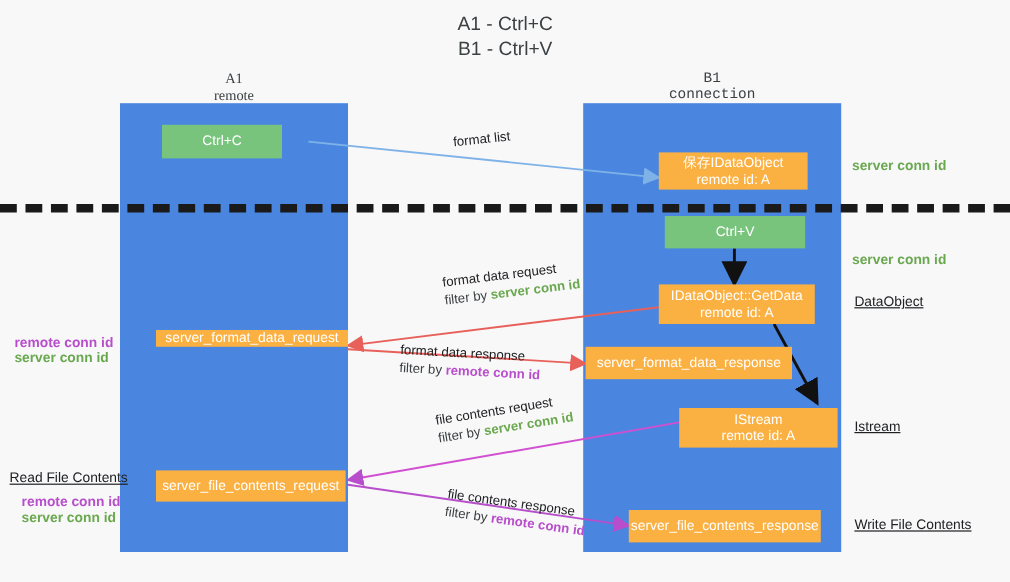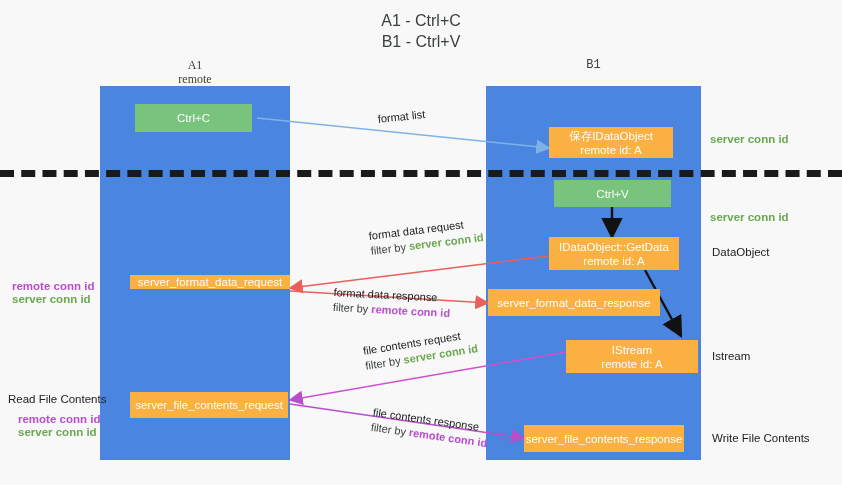--- a/index.html
+++ b/index.html
@@ -30,21 +30,21 @@
     color:#fff;font-size:11.5px;line-height:14px;text-align:center;
   }
   .box.orange{background:#fbb košulja;}
   .box.orange{background:#fbb042;}
   .box.green{background:#78c47d;}
 
   .sidelabel{position:absolute;font-size:11.5px;line-height:14px;}
   .green-txt{color:#6aa84f;font-weight:bold;}
   .purple-txt{color:#b84ecb;font-weight:bold;}
   .plain-txt{color:#3c4043;}
-  .dark-txt{color:#202124;}
+  .dark-txt{color:#202124;text-decoration:underline;}
 
   .rot{position:absolute;font-size:11px;line-height:15px;white-space:nowrap;color:#202124;}
 
   .divider{
     position:absolute;left:0;top:170px;width:842px;height:0;
     border-top:7px dashed #1a1a1a;
   }
 </style>
 </head>
 <body>
@@ -55,20 +55,21 @@
     <div>A1 - Ctrl+C</div>
     <div>B1 - Ctrl+V</div>
   </div>
 
   <div class="lane-head" style="left:100px;top:58px;width:190px;font-family:Liberation Serif, serif;">
     <div>A1</div>
     <div>remote</div>
   </div>
   <div class="lane-head" style="left:486px;top:58px;width:215px;font-family:Liberation Mono, monospace;">
     <div>B1</div>
+    <div>connection</div>
   </div>
 
   <div class="lane" style="left:100px;top:86px;width:190px;height:374px;"></div>
   <div class="lane" style="left:486px;top:86px;width:215px;height:374px;"></div>
 
   <svg id="wires">
     <defs>
       <marker id="ar-blue" markerWidth="9" markerHeight="9" refX="8" refY="4.5" orient="auto">
         <path d="M0,0 L9,4.5 L0,9 z" fill="#7fb3e8"></path>
       </marker>
@@ -91,21 +92,21 @@
 
     <line x1="290" y1="291" x2="488" y2="303" stroke="#e8605a" stroke-width="1.6" marker-end="url(#ar-red)"></line>
 
     <line x1="645" y1="270" x2="681" y2="336" stroke="#111111" stroke-width="2.4" marker-end="url(#ar-black)"></line>
 
     <line x1="566" y1="352" x2="290" y2="400" stroke="#d14fd1" stroke-width="1.6" marker-end="url(#ar-purple)"></line>
 
     <line x1="290" y1="404" x2="524" y2="438" stroke="#b84ecb" stroke-width="1.6" marker-end="url(#ar-purple)"></line>
   </svg>
 
-  <div class="box green" style="left:135px;top:104px;width:117px;height:28px;">
+  <div class="box green" style="left:135px;top:104px;width:100px;height:28px;">
     <span>Ctrl+C</span>
   </div>
 
   <div class="box orange" style="left:549px;top:127px;width:124px;height:31px;">
     <span>保存IDataObject</span>
     <span>remote id: A</span>
   </div>
 
   <div class="box green" style="left:554px;top:180px;width:117px;height:27px;">
     <span>Ctrl+V</span>

